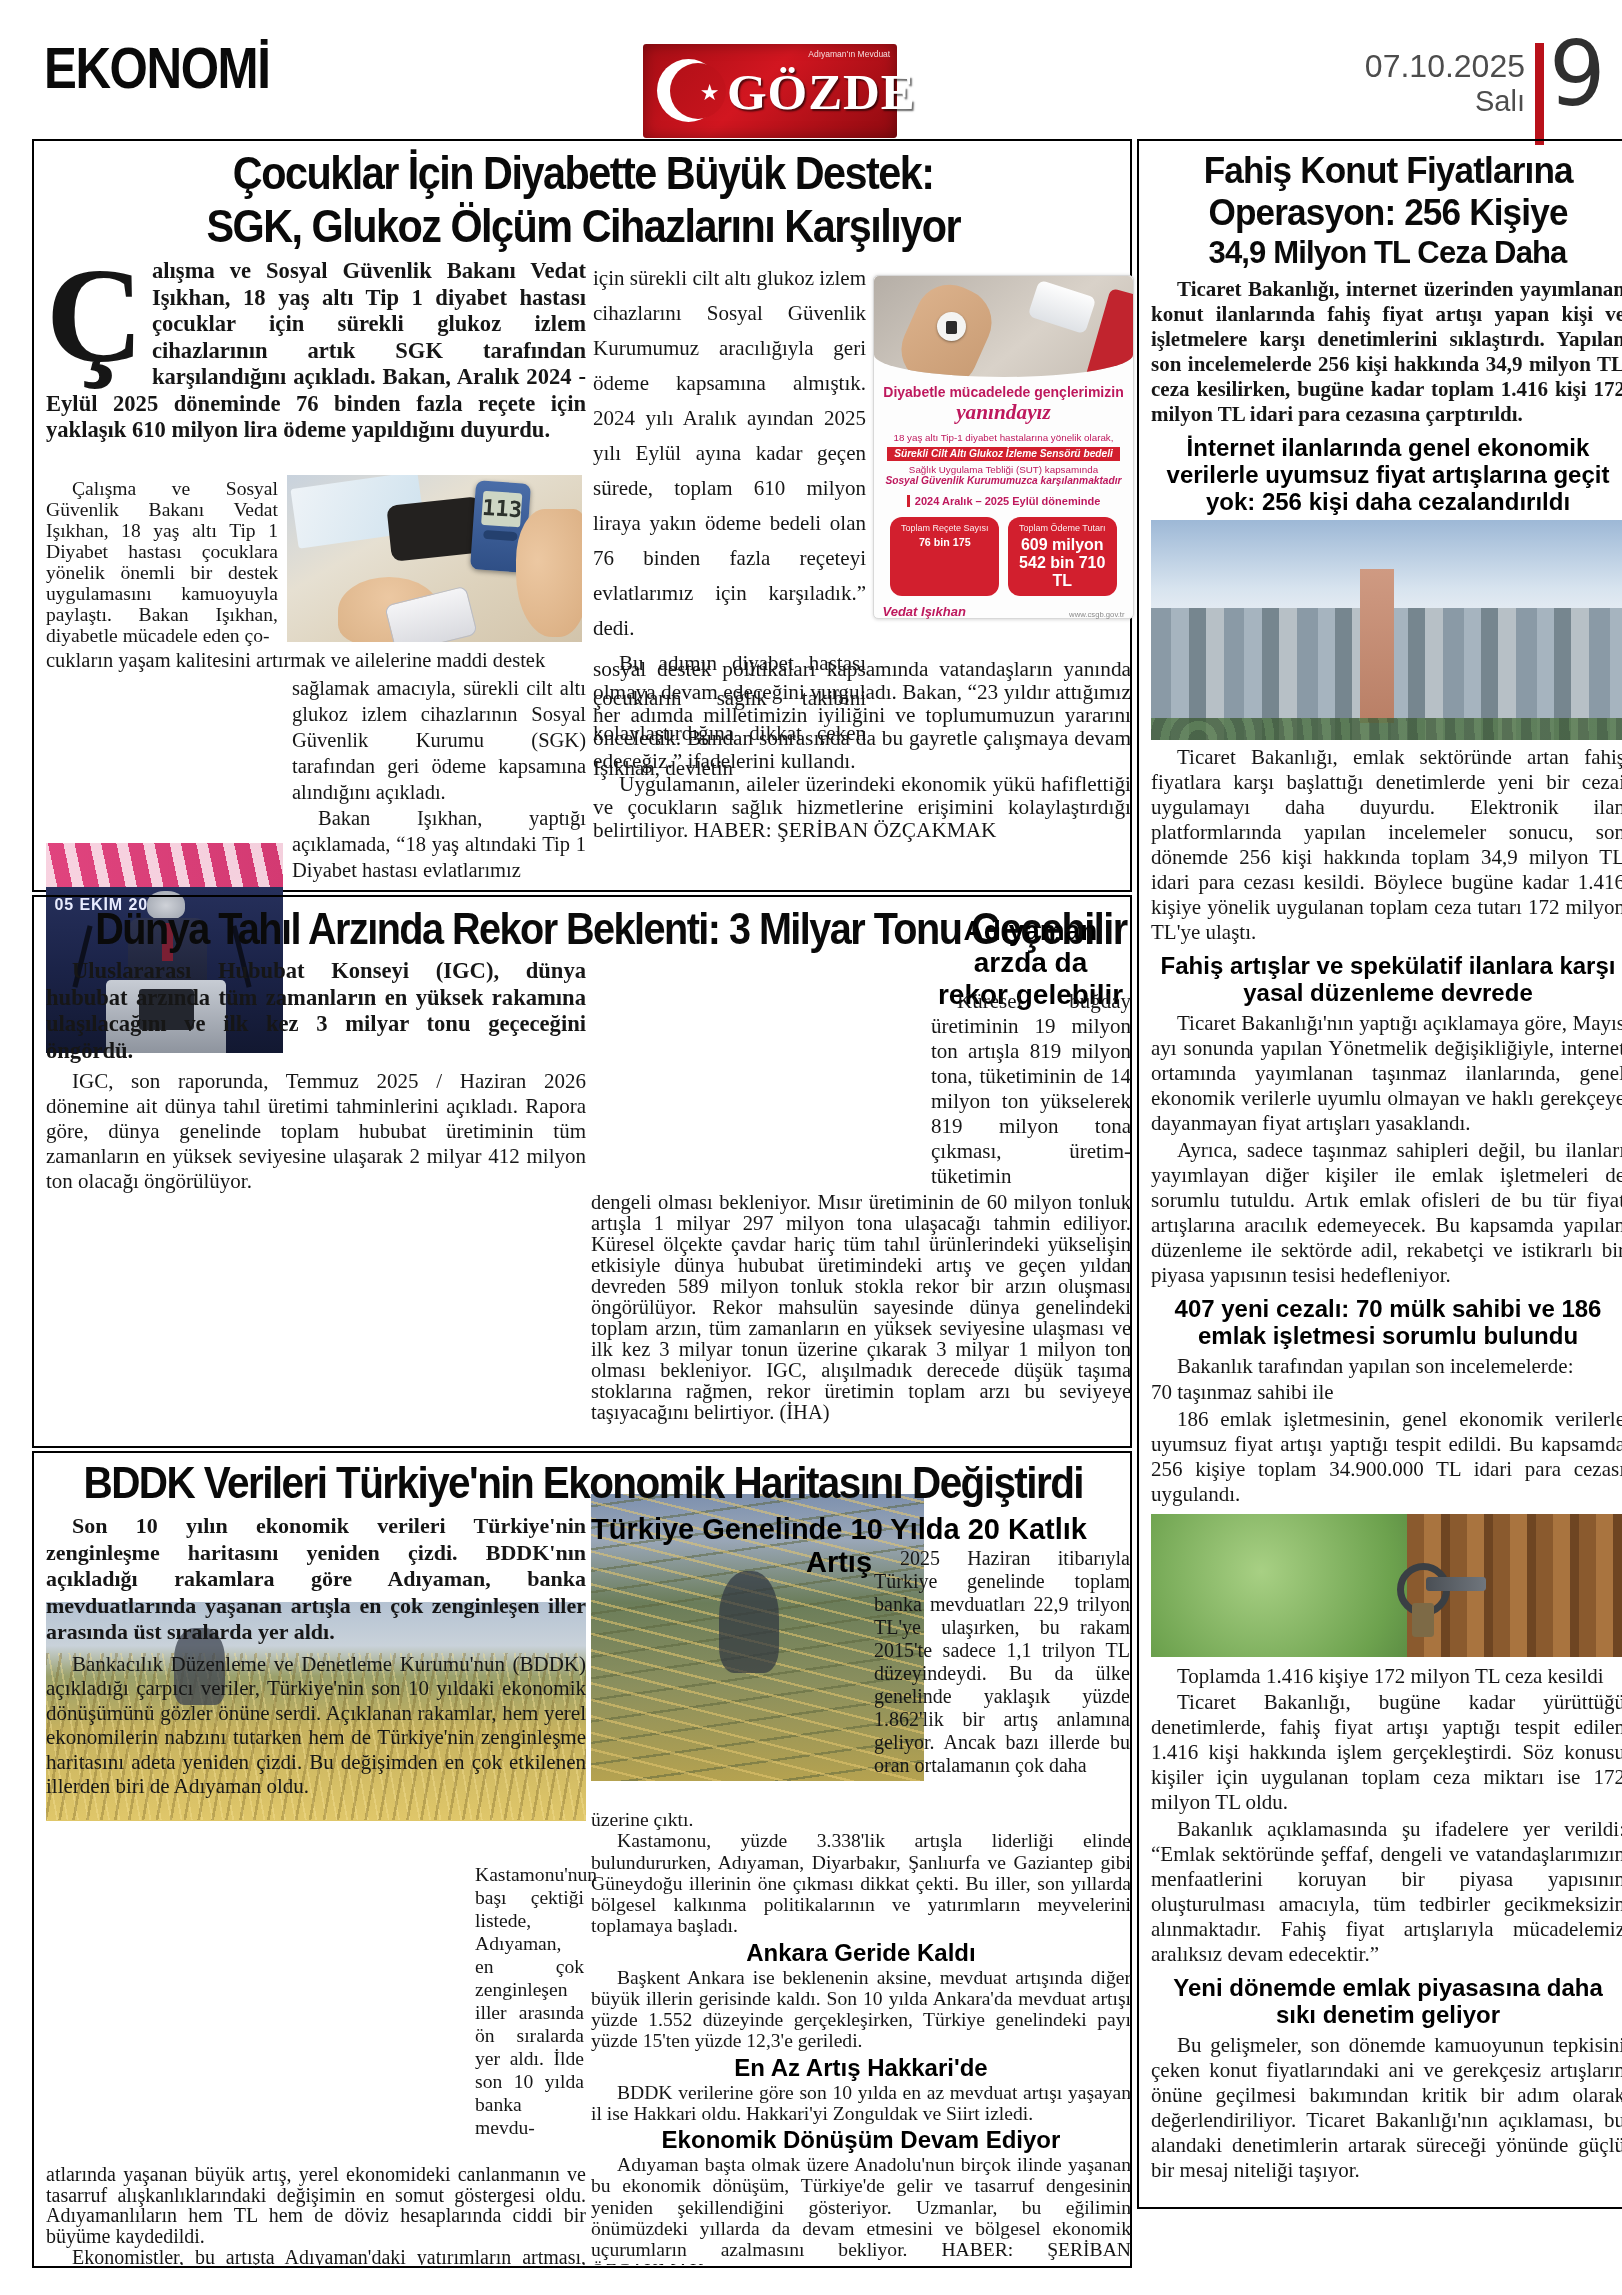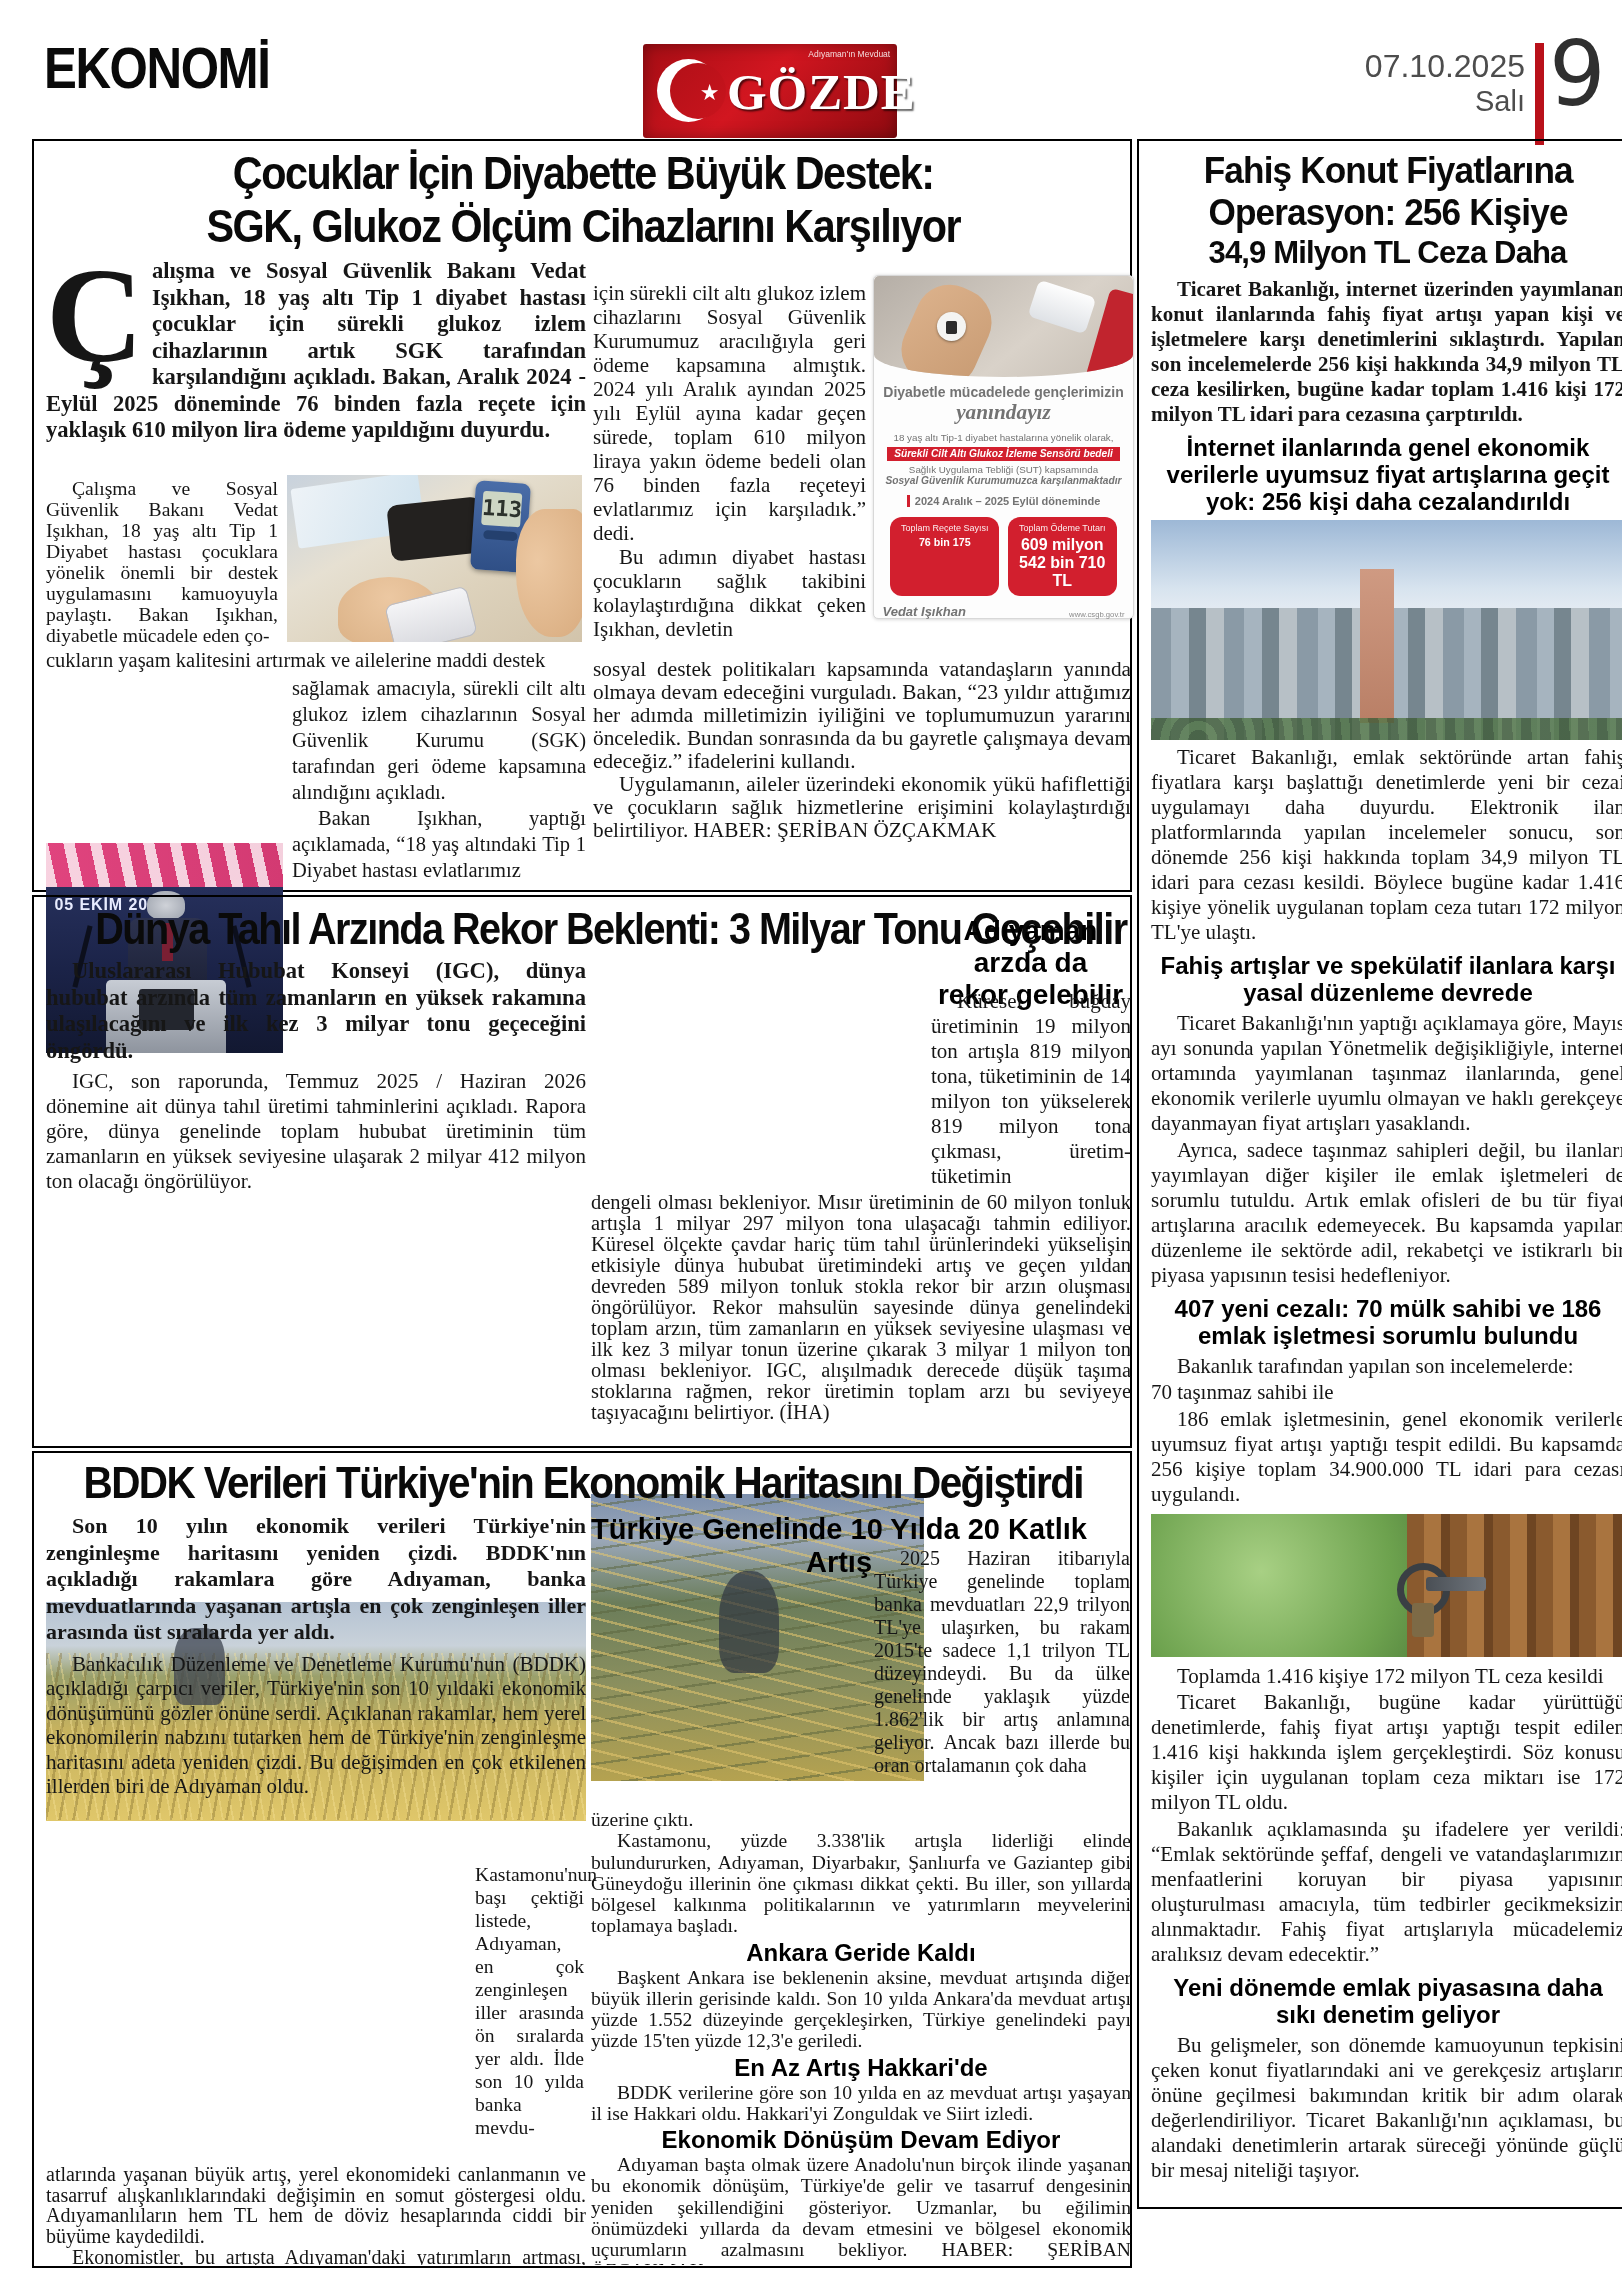--- a/index.html
+++ b/index.html
@@ -21,21 +21,21 @@
   .ekonomi{font-family:"Liberation Sans",sans-serif;font-weight:700;font-size:58px;
            letter-spacing:-1.7px;transform:scaleX(.85);transform-origin:left;color:#0a0a0a;}
   .logo{background:linear-gradient(135deg,#a50d14 0%,#d21620 45%,#8f0a10 100%);
         border-radius:3.4px;box-shadow:inset 0 0 15.4px rgba(0,0,0,.35);}
   .logo-title{font-family:"Liberation Serif",serif;font-weight:700;color:#fff;
               text-shadow:1.7px 1.7px 1.7px rgba(0,0,0,.6);letter-spacing:0.9px;}
   .datebox{font-family:"Liberation Sans",sans-serif;color:#4d4d4d;text-align:right;}
   .pageno{font-family:"DejaVu Sans",sans-serif;font-weight:400;color:#303030;}
   
   .infocard{background:#fdfdfd;border:0.9px solid #d8d8d8;border-radius:5.1px;box-shadow:0 0.9px 3.4px rgba(0,0,0,.15);}
-  .navy{color:#737373;}
+  .navy{color:#be185d;}
   .bubble{background:#d21f2e;border-radius:12px;color:#fff;text-align:center;padding:6px 4.3px;width:109px;box-sizing:border-box;}
   
   .rcol p{margin:0 0 1.7px 0;}
   .rcol .subhead{margin:6.8px 0 5.1px 0;}
 </style>
 </head>
 <body>
 
 <div class="page">
 
@@ -103,21 +103,21 @@
     <div class="abs" style="left:60px;top:137px;width:120px;height:73px;background:linear-gradient(180deg,#c7ccd4,#8e949e);border-radius:5.1px 5.1px 0 0;">
       <div style="margin:8.5px auto;width:55px;height:41px;background:#23262e;border-radius:3.4px;"></div>
     </div>
   </div>
 
   <div class="abs just" style="left:292px;top:675px;width:294px;height:213px;font-size:20.5px;line-height:26px;">
     <p>sağlamak amacıyla, sürekli cilt altı glukoz izlem cihazlarının Sosyal Güvenlik Kurumu (SGK) tarafından geri ödeme kapsamına alındığını açıkladı.</p>
     <p class="ind">Bakan Işıkhan, yaptığı açıklamada, “18 yaş altındaki Tip 1 Diyabet hastası evlatlarımız</p>
   </div>
 
-  <div class="abs just" style="left:593px;top:261px;width:273px;height:388px;font-size:21px;line-height:24px;margin-top:20px;">
+  <div class="abs just" style="left:593px;top:261px;width:273px;height:388px;font-size:21px;line-height:35px;">
     <p>için sürekli cilt altı glukoz izlem cihazlarını Sosyal Güvenlik Kurumumuz aracılığıyla geri ödeme kapsamına almıştık. 2024 yılı Aralık ayından 2025 yılı Eylül ayına kadar geçen sürede, toplam 610 milyon liraya yakın ödeme bedeli olan 76 binden fazla reçeteyi evlatlarımız için karşıladık.” dedi.</p>
     <p class="ind">Bu adımın diyabet hastası çocukların sağlık takibini kolaylaştırdığına dikkat çeken Işıkhan, devletin</p>
   </div>
 
   <div class="abs infocard" style="left:873px;top:275px;width:259px;height:342px;">
     <div class="photo" style="width:100%;height:101px;background:linear-gradient(140deg,#b5aea6,#d9d2c9 60%,#c4bcb2);border-radius:5.1px 5.1px 50% 50%/5.1px 5.1px 22% 22%;">
       <div class="abs" style="left:34px;top:8.5px;width:77px;height:102px;background:linear-gradient(120deg,#dcb28c,#c89b73);border-radius:34px;transform:rotate(24deg);"></div>
       <div class="abs" style="left:63px;top:36px;width:29px;height:29px;background:#f4f4f2;border-radius:50%;box-shadow:0 0.9px 2.6px rgba(0,0,0,.4);">
         <div style="margin:8.5px auto;width:10.2px;height:13.7px;background:#2c2c2c;border-radius:1.7px;"></div>
       </div>

